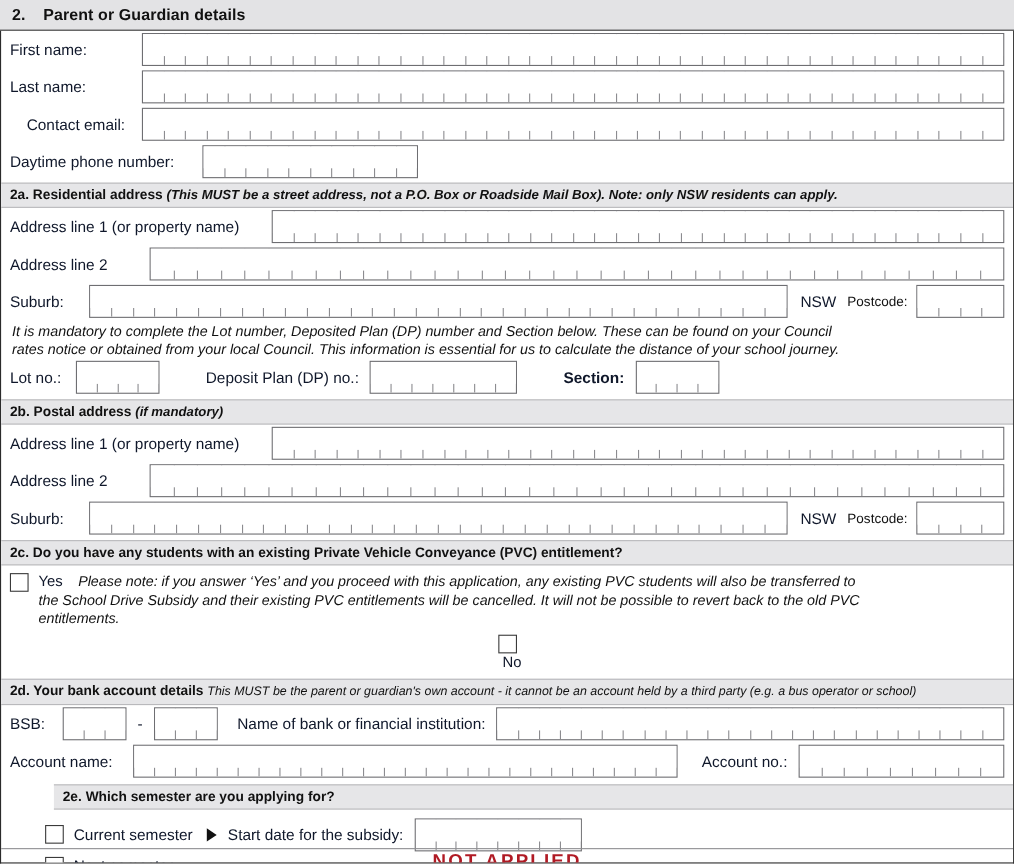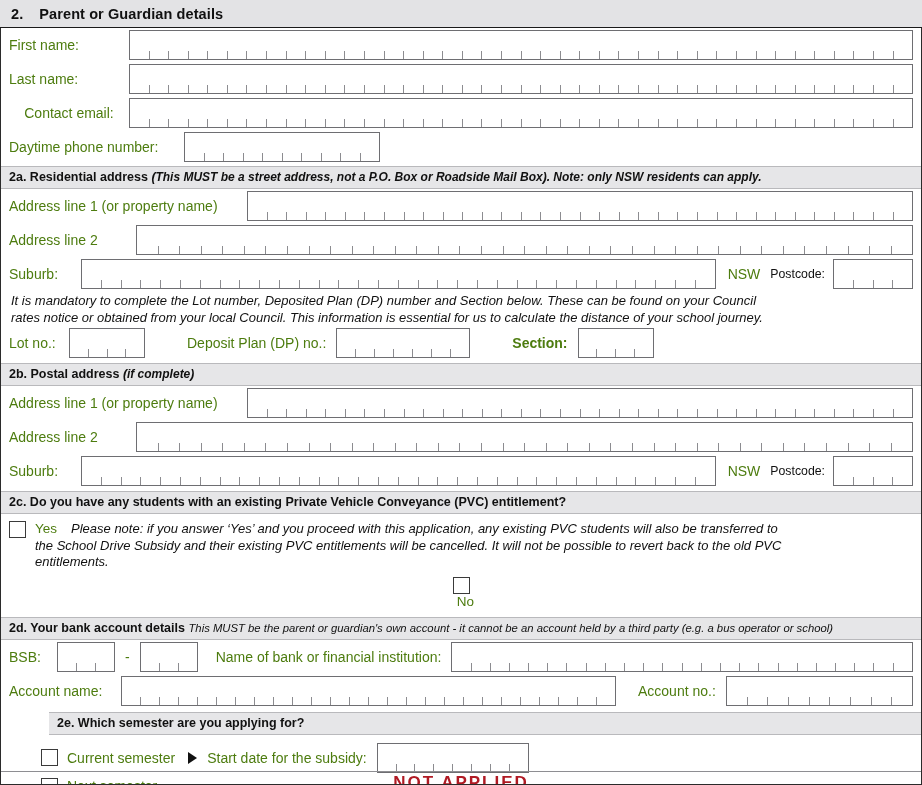--- a/index.html
+++ b/index.html
@@ -58,21 +58,21 @@
 
   
   .row {
     display: flex;
     align-items: center;
     padding: 0 8px;
   }
   .lbl {
     font-size: 14px;
     white-space: nowrap;
-    color: #4d7c0f;
+    color: #0f172a;
   }
   .lbl-sm { font-size: 12.3px; white-space: nowrap; }
 
   
   .comb {
     border: 1px solid #6e6e72;
     background: #fff;
     height: 26px;
     position: relative;
     display: flex;
@@ -464,21 +464,21 @@
       <div class="comb tall" id="comb-section" style="width:76px;">
           <div class="cell"></div>
           <div class="cell"></div>
           <div class="cell"></div>
           <div class="cell"></div>
         </div>
     </div>
 
     <div class="sub-header" style="margin-top:3px;">
       <span>2b. Postal address</span>
-      <span class="it">(if complete)</span>
+      <span class="it">(if mandatory)</span>
     </div>
 
     <div class="row" style="height:34px;">
       <div class="lbl" style="width:238px;">Address line 1 (or property name)</div>
       <div class="comb tall" id="comb-post-line1" style="flex:1;">
           <div class="cell"></div>
           <div class="cell"></div>
           <div class="cell"></div>
           <div class="cell"></div>
           <div class="cell"></div>

